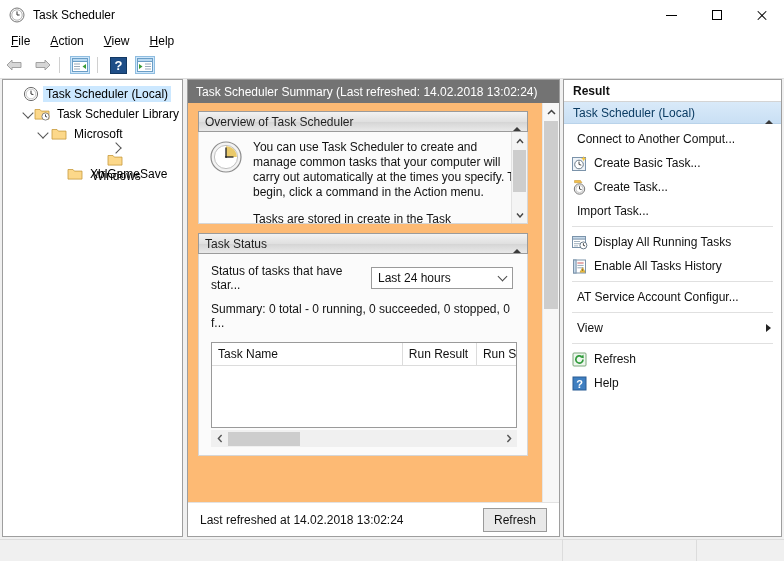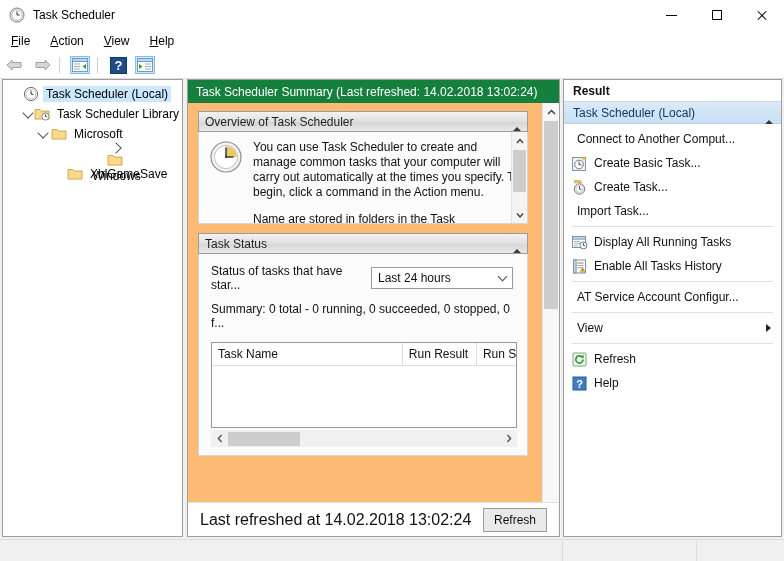--- a/index.html
+++ b/index.html
@@ -113,21 +113,21 @@
   }
   .chev { display:inline-block; width:7px; height:7px; border-right: 1.6px solid #555; border-bottom: 1.6px solid #555; }
   .chev.down { transform: rotate(45deg); margin-top:-3px; }
   .chev.right { transform: rotate(-45deg); margin-left:-2px; }
   .folder-ico { width: 16px; height: 16px; margin-right: 4px; }
   .clock-ico { width: 16px; height: 16px; margin-right: 4px; }
 
   
   .center-header {
     position: absolute; left: 0; top: 0; width: 371px; height: 23px;
-    background: #15803d;
+    background: #737373;
     color: #ffffff; font-size: 12px;
     display: flex; align-items: center; padding-left: 8px; box-sizing: border-box;
   }
   .center-body {
     position: absolute; left: 0; top: 23px; width: 371px; height: 409px;
     background: #fdba74; overflow: hidden;
   }
   .vscroll-outer {
     position: absolute; right: 0; top: 23px; width: 17px; height: 409px;
     background: #f7f7f7; border-left: 1px solid #e6e6e6; box-sizing: border-box;
@@ -189,21 +189,21 @@
   }
   .hs-arrow { width:17px;height:17px;display:flex;align-items:center;justify-content:center;color:#606060;font-size:10px;}
   .hs-thumb { height:14px; background:#cdcdcd; }
 
   .center-footer {
     position: absolute; left: 0; bottom: 0; width: 371px; height: 34px;
     background: #ffffff; border-top: 1px solid #e2e2e2;
     display: flex; align-items: center; justify-content: space-between;
     padding: 0 12px; box-sizing: border-box;
   }
-  .footer-text { font-size: 16px; color: #111; }
+  .footer-text { font-size: 12px; color: #111; }
   .btn {
     min-width: 60px; height: 24px; border: 1px solid #9a9a9a; background: #e9e9e9;
     font-size: 12px; color: #111; display:flex;align-items:center;justify-content:center;
     padding: 0 10px; box-sizing: border-box;
   }
 
   
   .actions-title {
     height: 22px; background: #ffffff; border-bottom: 1px solid #d4d4d4;
     display: flex; align-items: center; padding-left: 9px; box-sizing: border-box;
@@ -405,21 +405,21 @@
               <circle cx="17" cy="17" r="11.6" fill="#ffffff" stroke="#b0b0b0" stroke-width="0.8"></circle>
               <path d="M17 17 L17 6.2 A10.8 10.8 0 0 1 27.8 17 Z" fill="#e9c96a"></path>
               <line x1="17" y1="17" x2="17" y2="7.5" stroke="#2f2f2f" stroke-width="1.4"></line>
               <line x1="17" y1="17" x2="24.5" y2="17" stroke="#2f2f2f" stroke-width="1.4"></line>
               <circle cx="17" cy="17" r="1.1" fill="#2f2f2f"></circle>
             </svg>
           </span>
           <div class="ov-text">
             <div>You can use Task Scheduler to create and manage common tasks that your computer will carry out automatically at the times you specify. To begin, click a command in the Action menu.</div>
             <div style="height:12px;"></div>
-            <div>Name are stored in folders in the Task</div>
+            <div>Tasks are stored in create in the Task</div>
           </div>
           <div class="ov-scroll">
             <div class="sb-arrow" style="width:16px;">
               <svg width="8" height="6" viewBox="0 0 8 6">
                   <polyline points="1,5 4,1.5 7,5" fill="none" stroke="#444" stroke-width="1.4"></polyline>
                 </svg>
             </div>
             <div class="ov-thumb"></div>
             <div class="sb-arrow" style="width:16px;position:absolute;bottom:0;left:0;">
               <svg width="8" height="6" viewBox="0 0 8 6">

